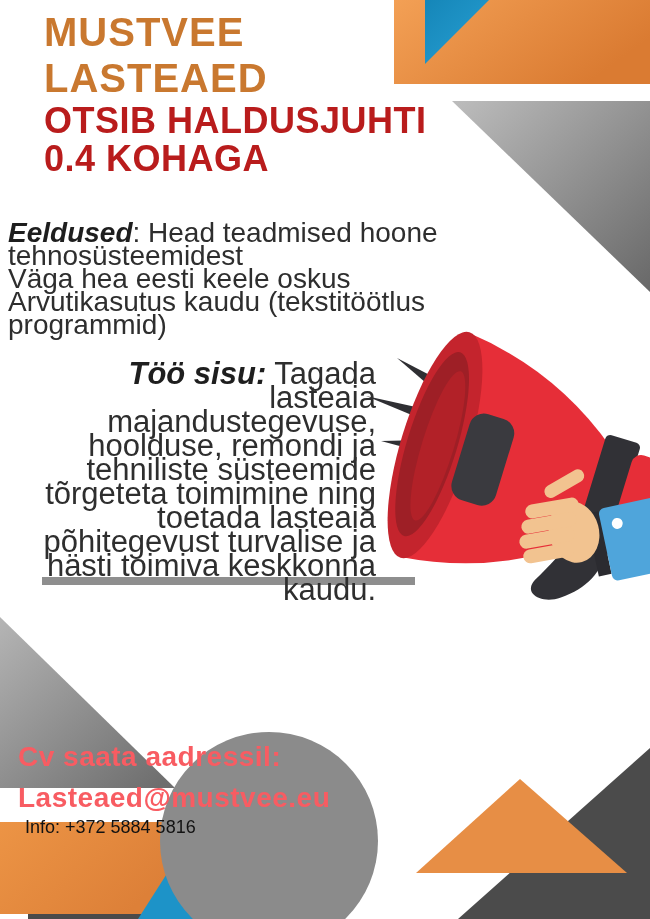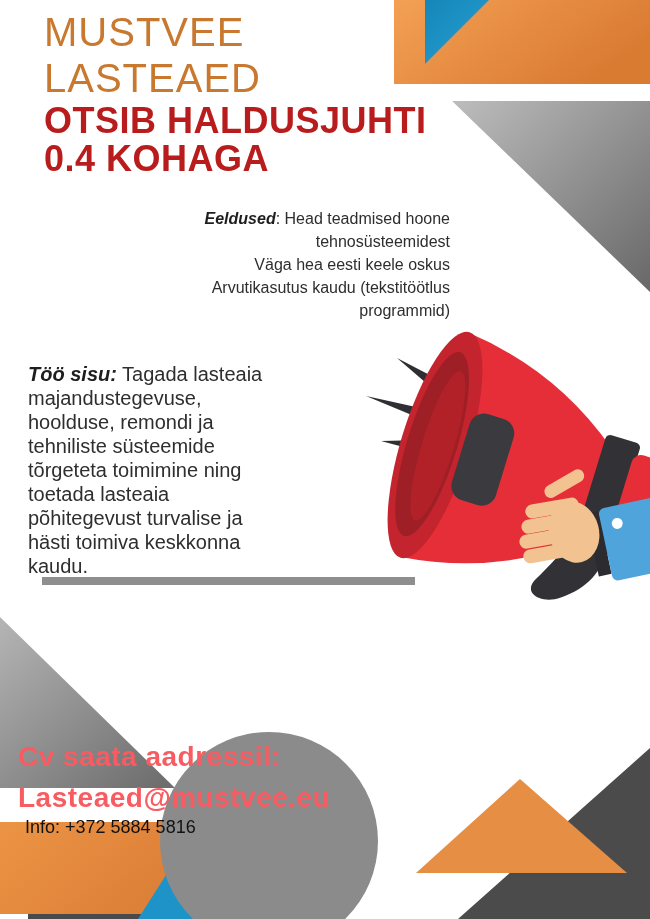--- a/index.html
+++ b/index.html
@@ -5,35 +5,35 @@
   html,body{margin:0;padding:0;background:#e8e8e8;}
   .poster{
     position:relative;width:650px;height:919px;margin:0 auto;
     background:#ffffff;overflow:hidden;
     font-family:"Liberation Sans", sans-serif;
   }
   svg.decor{position:absolute;left:0;top:0;width:650px;height:919px;z-index:1;}
   .txt{position:absolute;z-index:5;}
   .title-main{
     left:44px;top:9px;width:420px;
-    font-size:40px;line-height:46px;font-weight:400;letter-spacing:1px;
+    font-size:40px;line-height:46px;font-weight:700;letter-spacing:1px;
     color:#C9782F;
   }
   .title-sub{
     left:44px;top:102px;width:460px;
     font-size:36px;line-height:38px;font-weight:700;letter-spacing:0.5px;
     color:#b91c1c;
   }
   .req{
-    left:8px;top:207px;width:442px;text-align:right;
-    font-size:16px;line-height:23px;color:#2E2E2E;
+    left:8px;top:221px;width:442px;text-align:left;
+    font-size:28px;line-height:23px;color:#2E2E2E;
   }
   .job{
-    left:28px;top:362px;width:348px;text-align:left;
-    font-size:20px;line-height:24px;color:#2E2E2E;
+    left:28px;top:362px;width:348px;text-align:right;
+    font-size:31px;line-height:24px;color:#2E2E2E;
   }
   .lead{font-weight:700;font-style:italic;color:#1e1e1e;}
   .start{
     left:140px;top:601px;width:372px;text-align:center;
     font-size:30px;line-height:34px;font-weight:700;letter-spacing:0.5px;
     color:#1D84BA;
   }
   .cv{
     left:18px;top:736px;width:560px;
     font-size:28px;line-height:41px;font-weight:700;letter-spacing:0.5px;

